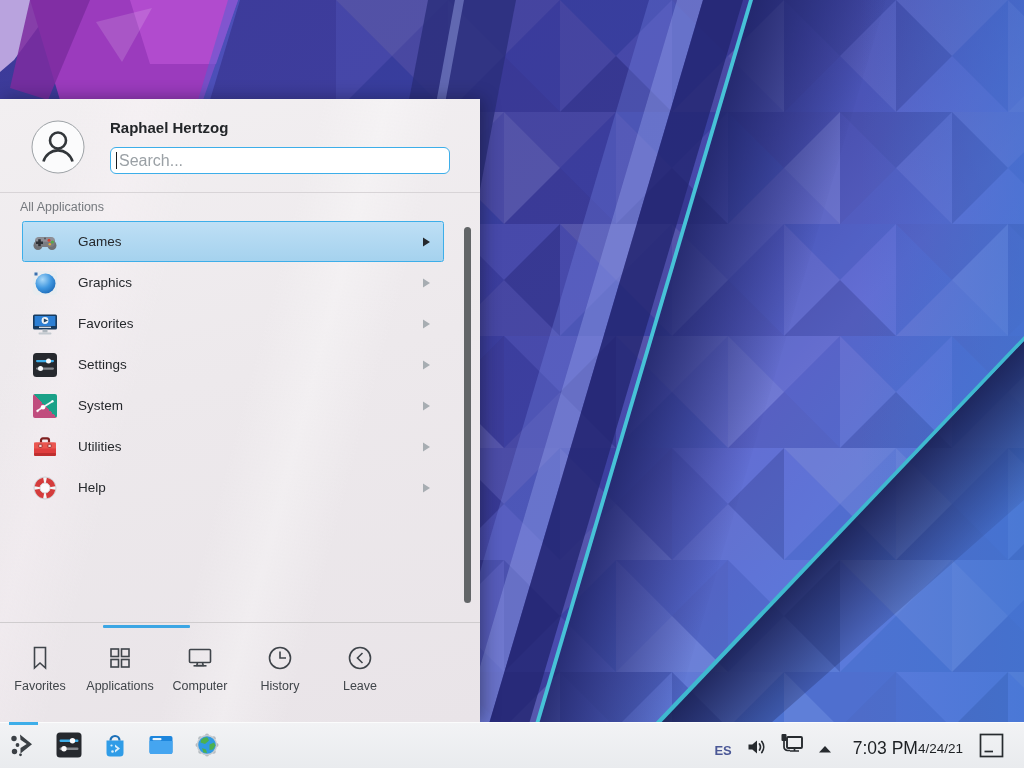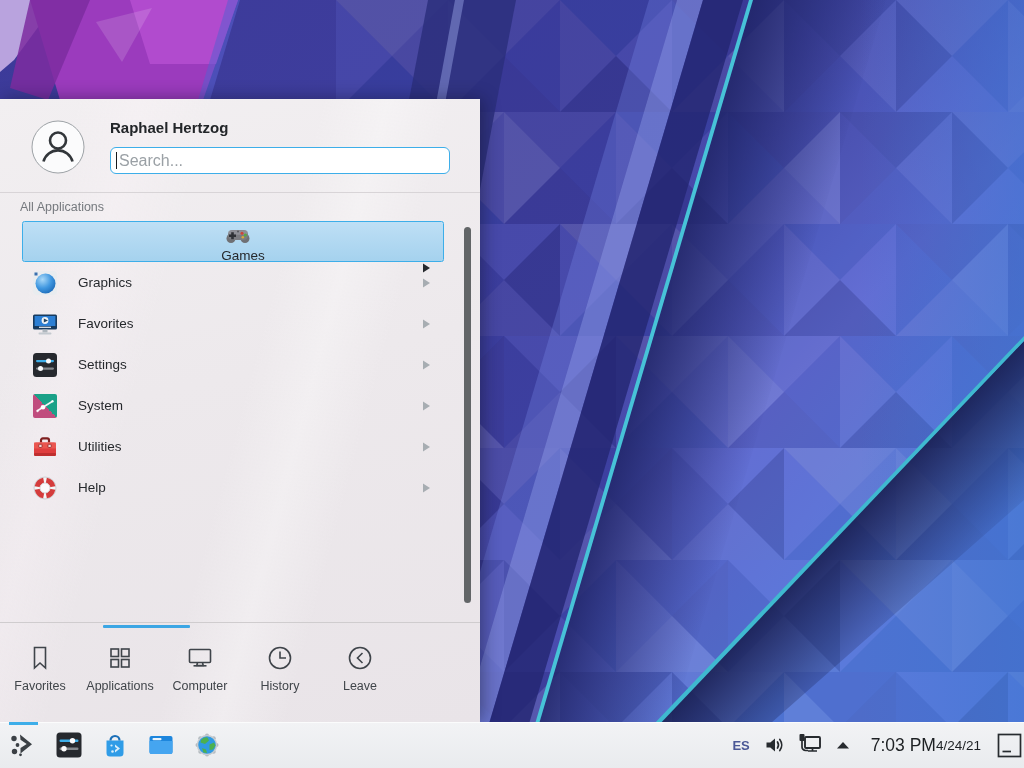--- a/index.html
+++ b/index.html
@@ -25,21 +25,21 @@
         background:#fff;padding:0 6px 0 8px;font-size:16px;color:#232629;outline:none;
         font-family:"Liberation Sans",sans-serif;}
   .search::placeholder{color:#9aa0a5;}
   .caret{position:absolute;left:6px;top:5px;width:1px;height:17px;background:#17191c;}
   .header-divider{position:absolute;left:0;top:93px;width:480px;height:1px;background:#d8d4d7;}
   .section-label{position:absolute;left:20px;top:101px;font-size:12.5px;color:#75797e;}
 
   .app-list{position:absolute;left:0;top:122px;width:480px;height:401px;overflow:hidden;}
   .app-row{height:41px;margin:0 36px 0 22px;display:flex;align-items:center;
         border:1px solid transparent;border-radius:2.5px;}
-  .app-row.active{background:linear-gradient(180deg,#bedff5,#a5d2ee);border-color:#3daee9;flex-direction:column;}
+  .app-row.active{background:linear-gradient(180deg,#bedff5,#a5d2ee);border-color:#3daee9;}
   .app-icon{width:26px;height:26px;margin-left:9px;flex:none;}
   .app-icon svg{display:block;}
   .app-label{margin-left:20px;font-size:13.5px;color:#26292d;}
   .row-arrow{margin-left:auto;margin-right:12px;display:flex;}
   .scrollbar{position:absolute;left:464px;top:128px;width:7px;height:376px;
         background:#626567;border-radius:3.5px;}
   .list-divider{position:absolute;left:0;top:523px;width:480px;height:1px;background:#cfccce;}
   .tab-indicator{position:absolute;left:103px;top:526px;width:87px;height:3px;
         background:#3ca6e4;border-radius:1px;}
   .footer-tabs{position:absolute;left:0;top:532px;width:400px;height:90px;display:flex;}
@@ -47,21 +47,21 @@
   .tab-icon{margin-top:13px;width:28px;height:28px;}
   .tab-label{margin-top:7px;font-size:12.5px;color:#40454a;}
 
   
   .taskbar{position:absolute;left:0;top:722px;width:1024px;height:46px;
         background:linear-gradient(#f2f3f5,#e9ebee);display:flex;align-items:center;
         box-shadow:inset 0 1px 0 rgba(255,255,255,.7);}
   .task-apps{display:flex;gap:18px;padding-left:9px;align-items:center;}
   .app-btn{width:28px;height:28px;position:relative;}
   .launcher-indicator{position:absolute;left:9px;top:0;width:29px;height:3px;background:#3daee9;}
-  .tray{margin-left:auto;display:flex;align-items:center;padding-right:2px;}
+  .tray{margin-left:auto;display:flex;align-items:flex-end;padding-right:20px;}
   .kb-layout{font-weight:bold;font-size:13px;color:#4b5896;margin-right:14px;}
   .tray-ic{display:flex;margin-right:11px;}
   .clock{display:flex;flex-direction:row;align-items:center;margin:0 16px 0 8px;color:#1d2023;}
   .clock .time{font-size:17.5px;line-height:19px;}
   .clock .date{font-size:13.5px;line-height:15px;}
   .pager{display:flex;}
 </style>
 </head>
 <body>
 

